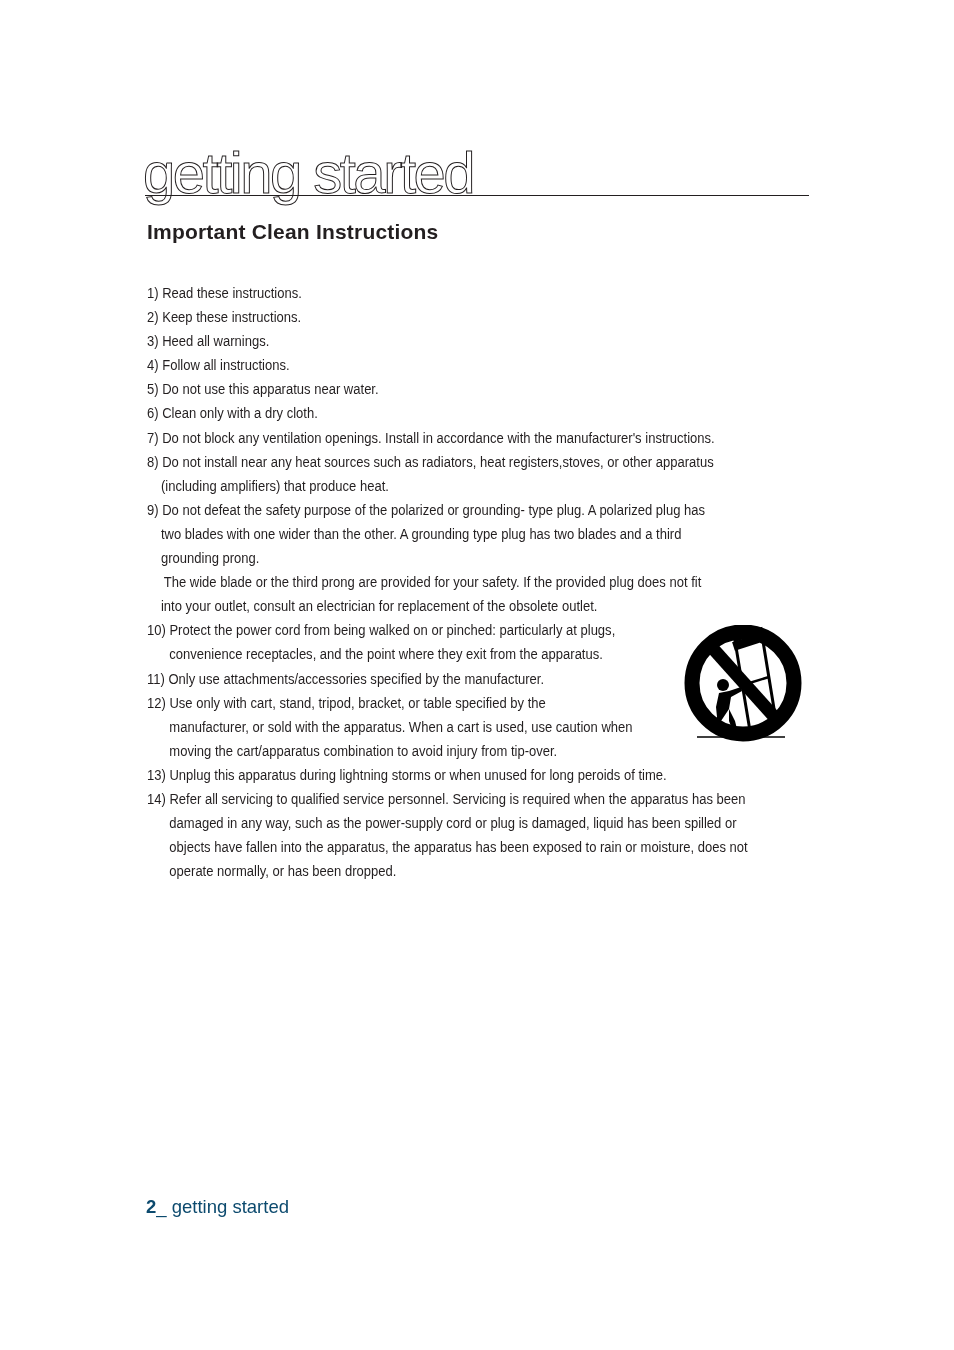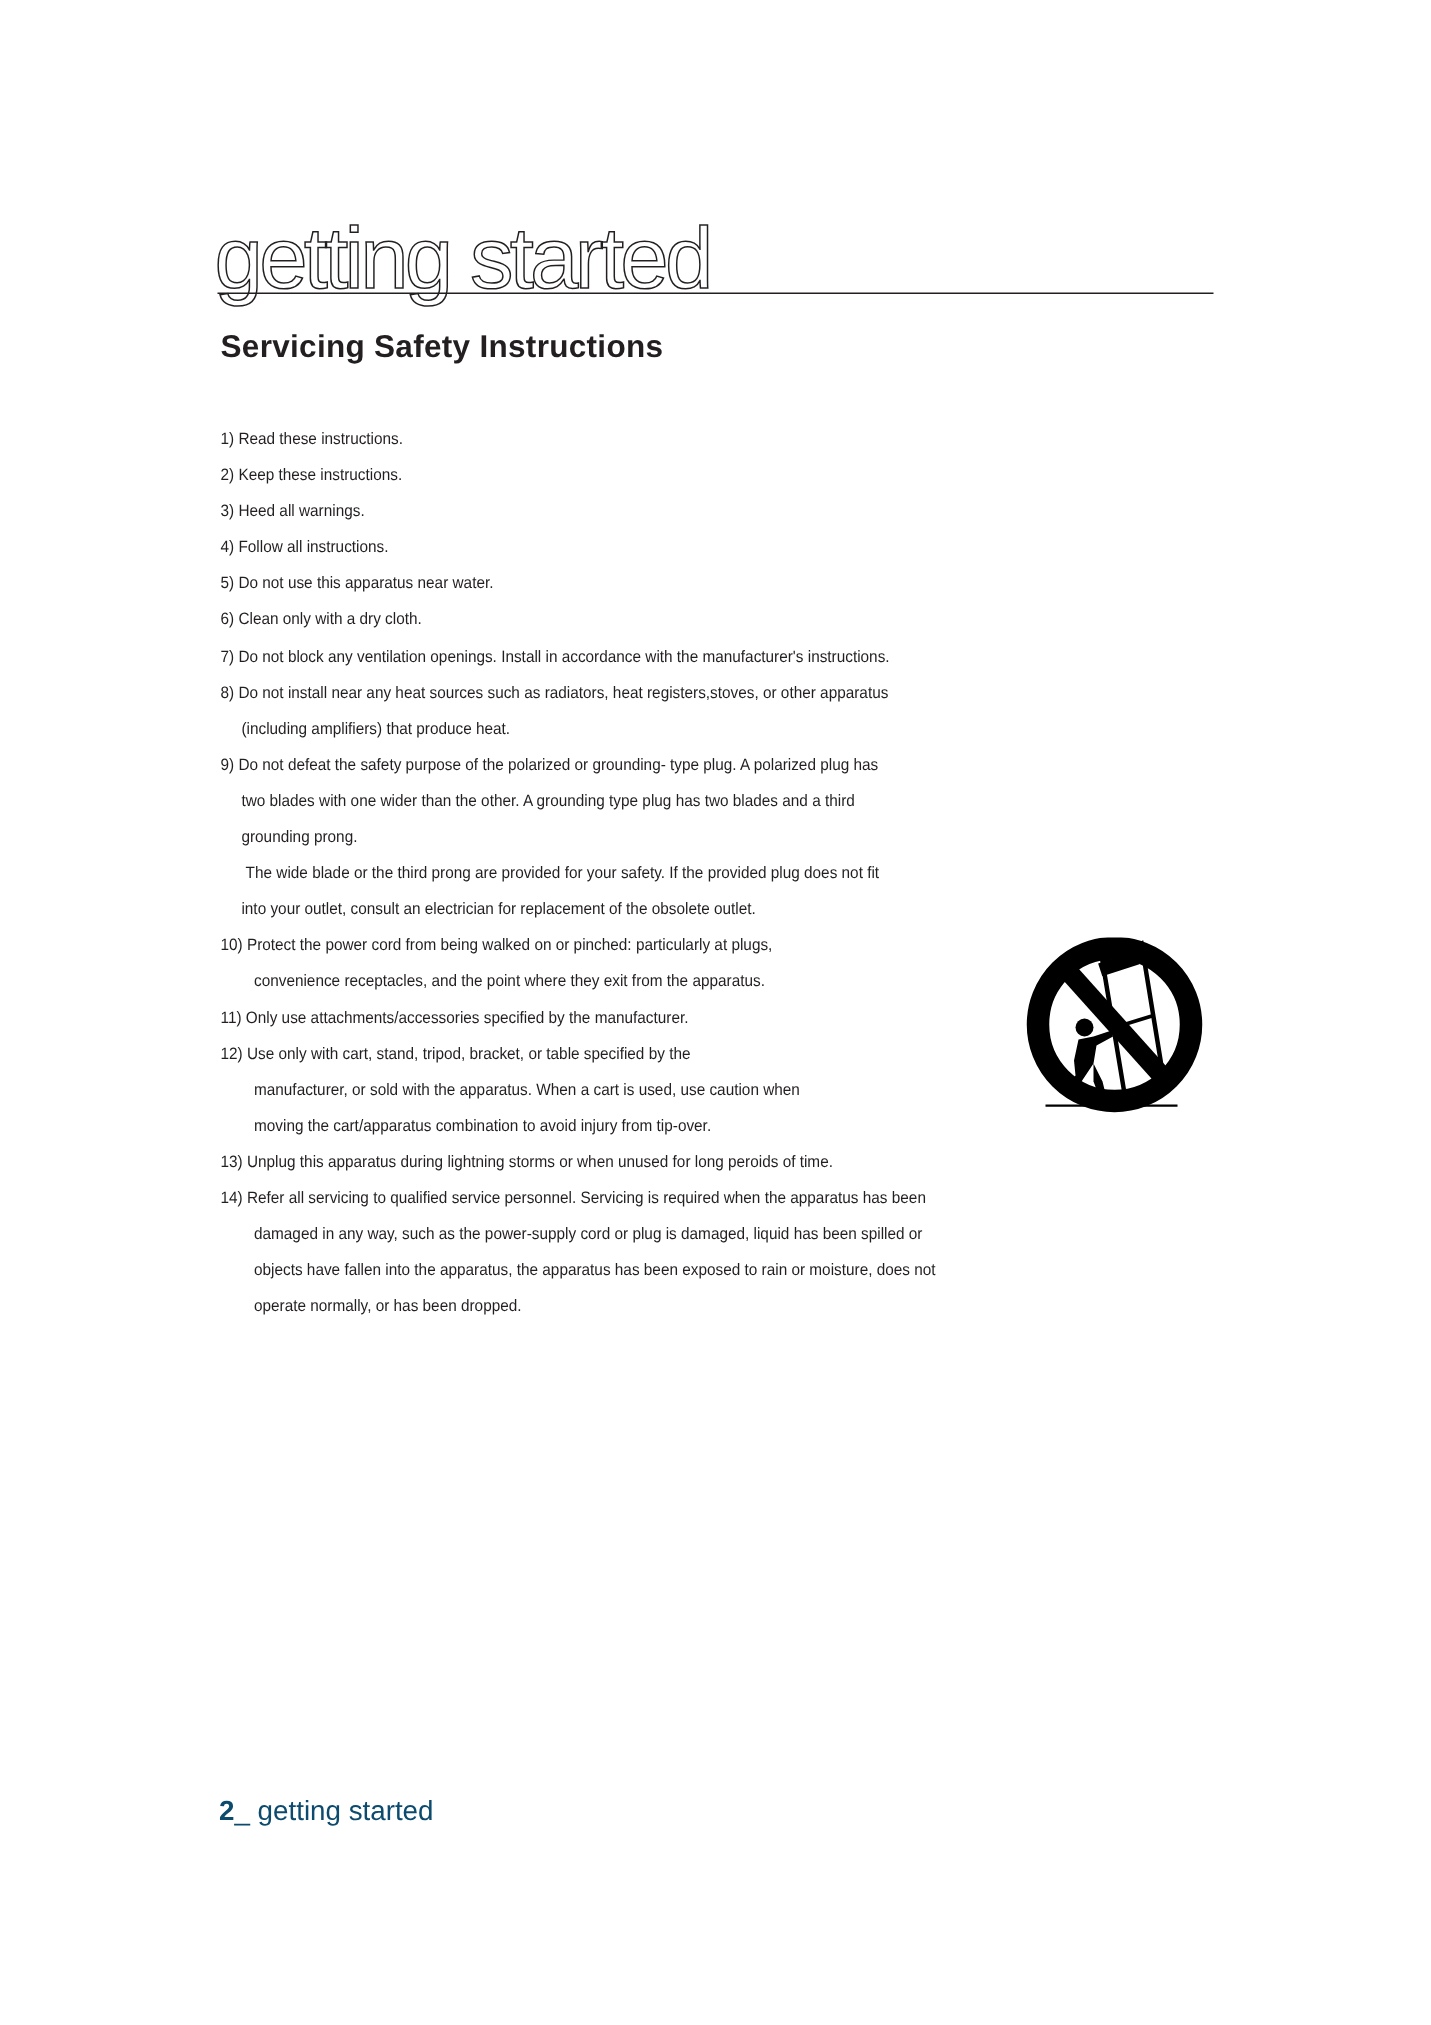--- a/index.html
+++ b/index.html
@@ -13,35 +13,35 @@
     line-height: 70px;
   }
   .chapter-rule {
     position: absolute; left: 145px; top: 195px; width: 664px; height: 0;
     border-top: 1px solid #231f20;
   }
   .section-title {
     position: absolute; left: 147px; top: 220px;
     font-size: 21px; font-weight: bold; color: #231f20; letter-spacing: 0.2px;
   }
-  .list { position: absolute; left: 147px; top: 283px; width: 650px; font-size: 11px; color: #231f20; }
+  .list { position: absolute; left: 147px; top: 283px; width: 650px; font-size: 14px; color: #231f20; }
   .line { height: 24.1px; line-height: 20px; white-space: nowrap; transform: scaleX(0.93); transform-origin: left center; }
   .ind1 { padding-left: 15px; }
   .ind2 { padding-left: 24px; }
   .ind1b { padding-left: 18px; }
   .cart-icon { position: absolute; left: 683px; top: 625px; width: 120px; height: 118px; }
   .footer { position: absolute; left: 146px; top: 1196px; font-size: 18.5px; color: #0c4a6e; }
   .footer .pg { font-weight: bold; }
 </style>
 </head>
 <body>
 
 <div class="chapter-title">getting started</div>
 <div class="chapter-rule"></div>
-<div class="section-title">Servicing Safety Instructions</div>
+<div class="section-title">Important Clean Instructions</div>
 
 <div class="list">
   <div class="line">1) Read these instructions.</div>
   <div class="line">2) Keep these instructions.</div>
   <div class="line">3) Heed all warnings.</div>
   <div class="line">4) Follow all instructions.</div>
   <div class="line">5) Do not use this apparatus near water.</div>
   <div class="line">6) Clean only with a dry cloth.</div>
   <div class="line">7) Do not block any ventilation openings. Install in accordance with the manufacturer's instructions.</div>
   <div class="line">8) Do not install near any heat sources such as radiators, heat registers,stoves, or other apparatus</div>

